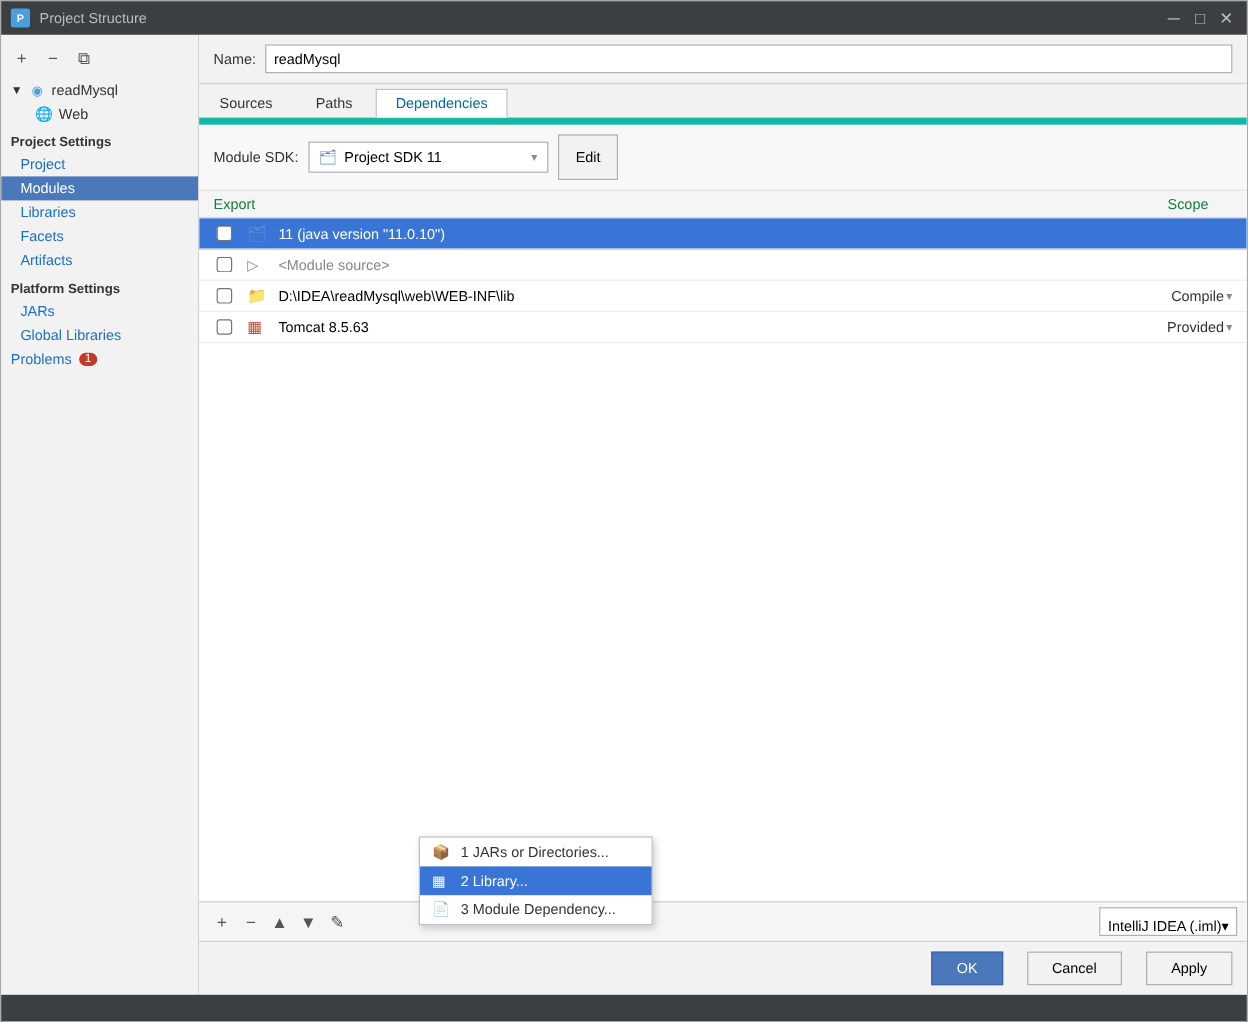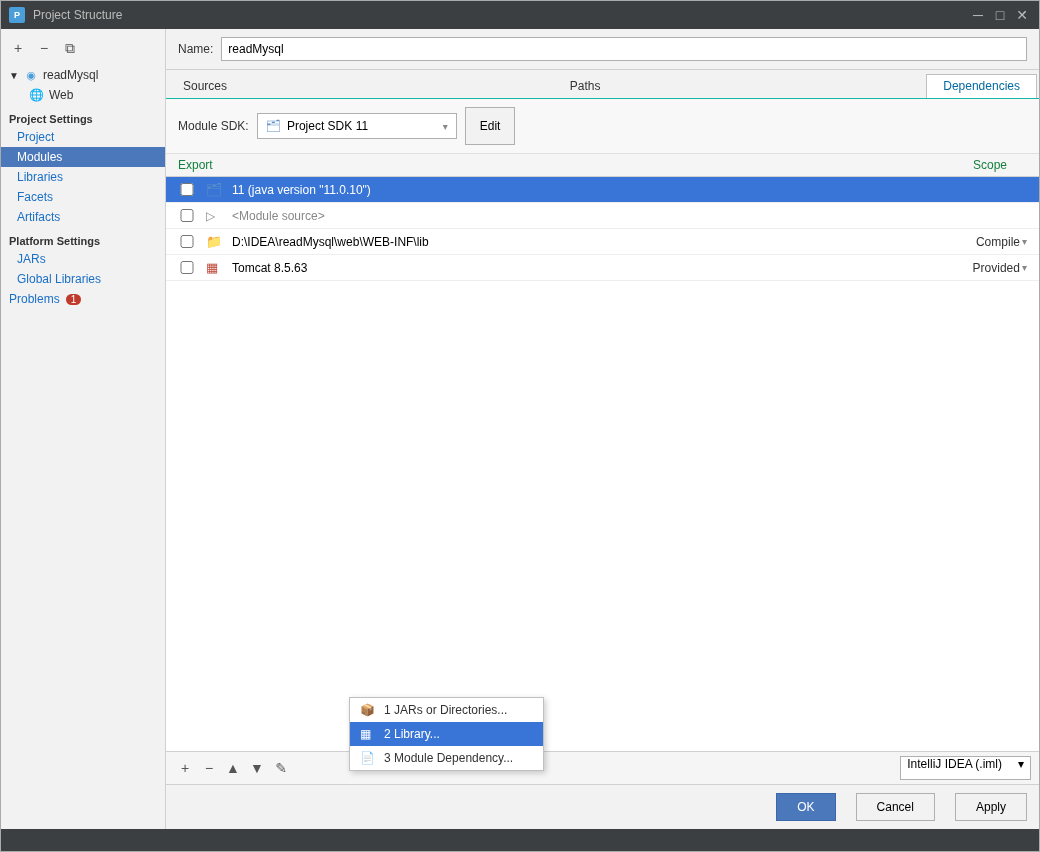--- a/index.html
+++ b/index.html
@@ -175,24 +175,23 @@
       flex: 1;
       height: 24px;
       border: 1px solid #b0b0b0;
       padding: 2px 6px;
       font-size: 12px;
       background: white;
     }
     .tabs-row {
       display: flex;
       align-items: flex-end;
-      border-bottom: 1px solid #14b8a6;
+      border-bottom: 6px solid #14b8a6;
       background: #f2f2f2;
       padding-top: 4px;
-      justify-content: space-between;
     }
     .tab {
       padding: 4px 16px 5px 16px;
       font-size: 12px;
       color: #333;
       cursor: pointer;
       border: 1px solid transparent;
       border-bottom: none;
       margin-right: 2px;
     }
@@ -310,27 +309,27 @@
       gap: 8px;
       font-size: 12px;
       cursor: pointer;
       color: #333;
     }
     .dropdown-item.selected-item { background: #3875d7; color: white; }
     .dropdown-item-icon { width: 16px; font-size: 12px; }
     
     .iml-dropdown {
       display: flex;
-      align-items: flex-start;
+      align-items: flex-end;
       height: 24px;
       border: 1px solid #b0b0b0;
       background: white;
       padding: 0 6px;
       cursor: pointer;
-      gap: 16px;
+      gap: 0;
       font-size: 12px;
     }
     
     .dialog-buttons {
       display: flex;
       align-items: center;
       justify-content: flex-end;
       padding: 8px 12px;
       border-top: 1px solid #d0d0d0;
       background: #f2f2f2;

